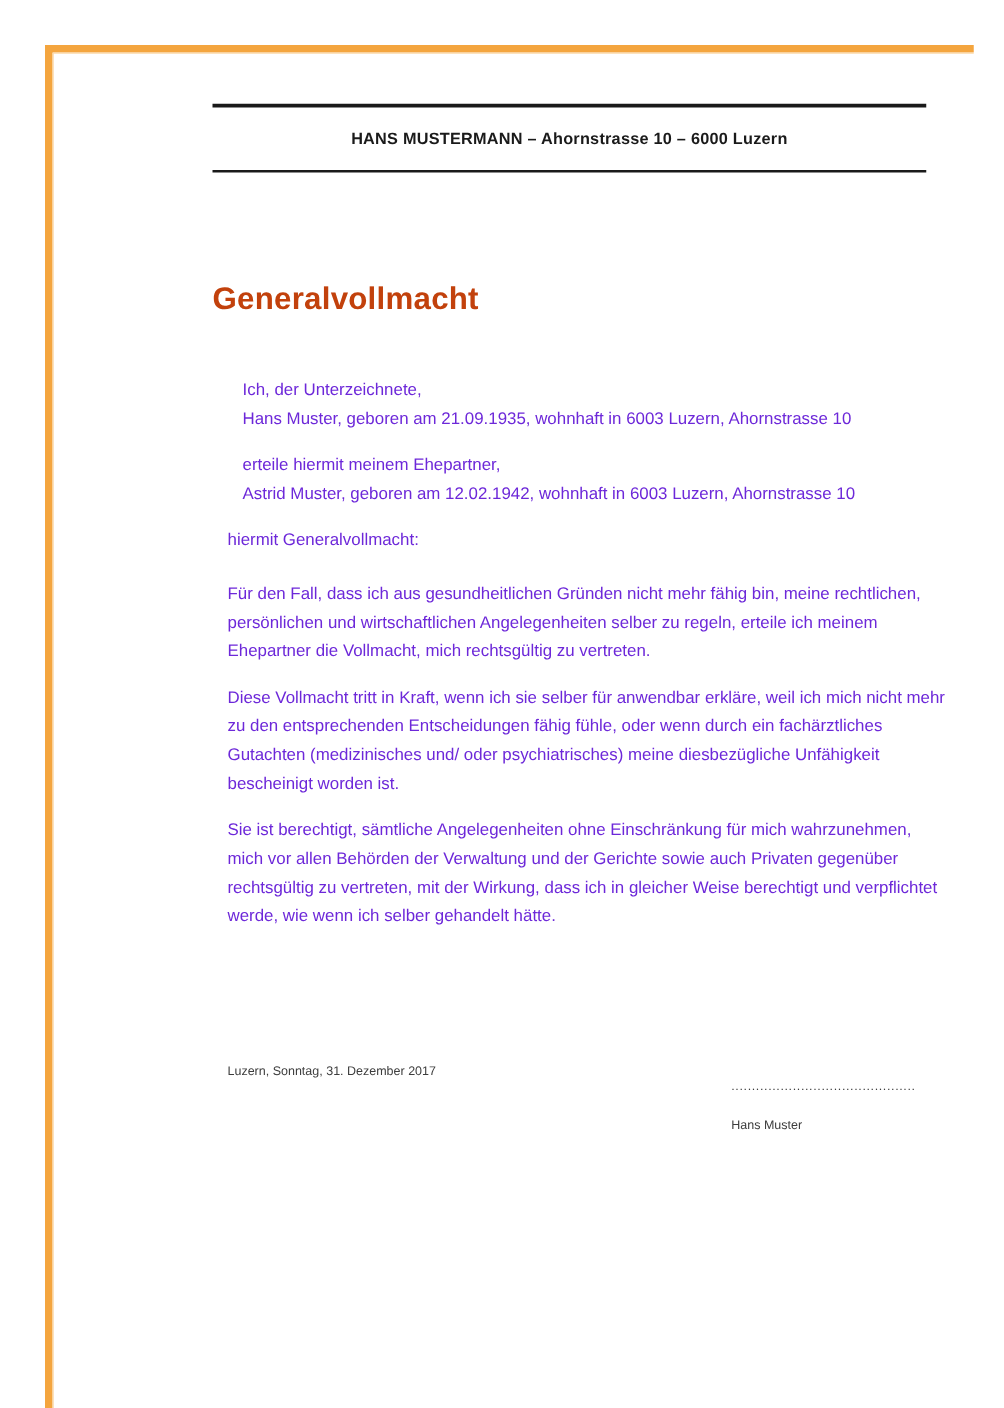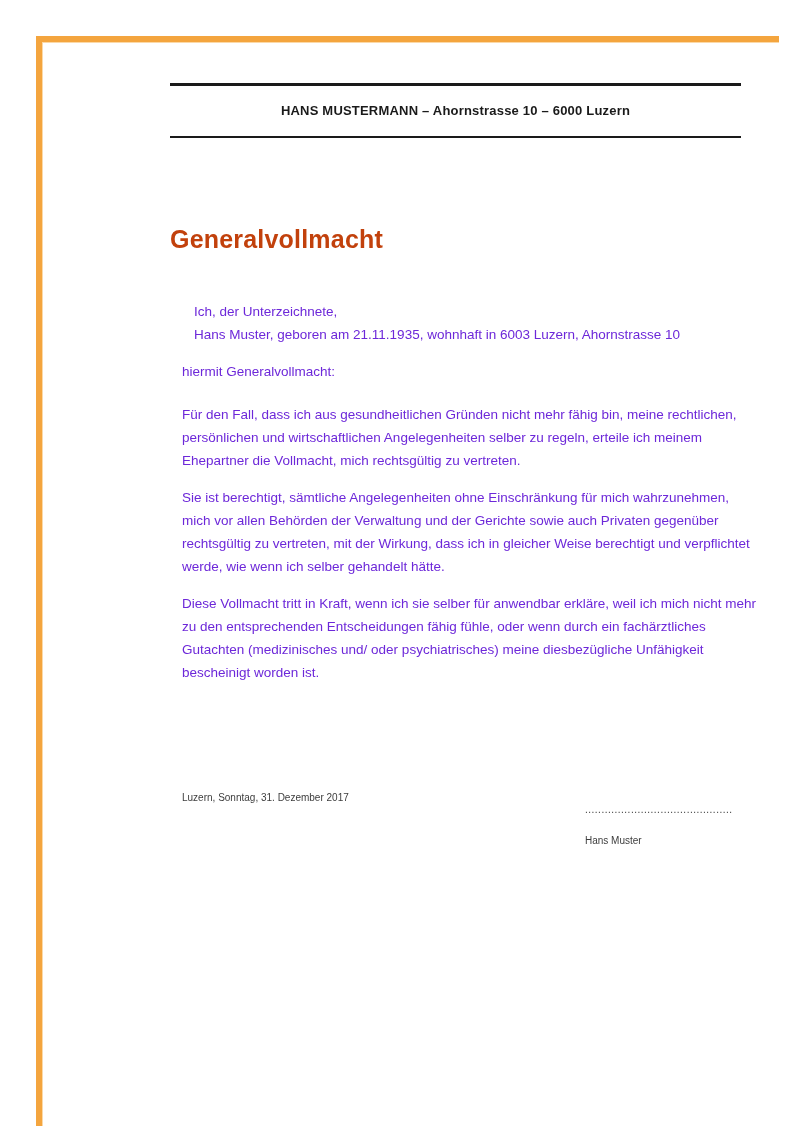--- a/index.html
+++ b/index.html
@@ -77,30 +77,31 @@
 <div class="page">
 
   <div class="letterhead">
     <div class="letterhead-text">HANS MUSTERMANN – Ahornstrasse 10 – 6000 Luzern</div>
   </div>
 
   <h1 class="title">Generalvollmacht</h1>
 
   <div class="body-text">
 
-    <p><span>Ich, der Unterzeichnete,</span><br><span>Hans Muster, geboren am 21.11.1935, wohnhaft in 6003 Luzern, Ahornstrasse 10</span></p>
+    <p><span>Ich, der Unterzeichnete,</span><br><span>Hans Muster, geboren am 21.09.1935, wohnhaft in 6003 Luzern, Ahornstrasse 10</span></p>
 
+    <p><span>erteile hiermit meinem Ehepartner,</span><br><span>Astrid Muster, geboren am 12.02.1942, wohnhaft in 6003 Luzern, Ahornstrasse 10</span></p>
 
     <p class="gap-lg">hiermit Generalvollmacht:</p>
 
     <p>Für den Fall, dass ich aus gesundheitlichen Gründen nicht mehr fähig bin, meine rechtlichen, persönlichen und wirtschaftlichen Angelegenheiten selber zu regeln, erteile ich meinem Ehepartner die Vollmacht, mich rechtsgültig zu vertreten.</p>
 
+    <p>Diese Vollmacht tritt in Kraft, wenn ich sie selber für anwendbar erkläre, weil ich mich nicht mehr zu den entsprechenden Entscheidungen fähig fühle, oder wenn durch ein fachärztliches Gutachten (medizinisches und/ oder psychiatrisches) meine diesbezügliche Unfähigkeit bescheinigt worden ist.</p>
+
     <p>Sie ist berechtigt, sämtliche Angelegenheiten ohne Einschränkung für mich wahrzunehmen, mich vor allen Behörden der Verwaltung und der Gerichte sowie auch Privaten gegenüber rechtsgültig zu vertreten, mit der Wirkung, dass ich in gleicher Weise berechtigt und verpflichtet werde, wie wenn ich selber gehandelt hätte.</p>
-
-    <p>Diese Vollmacht tritt in Kraft, wenn ich sie selber für anwendbar erkläre, weil ich mich nicht mehr zu den entsprechenden Entscheidungen fähig fühle, oder wenn durch ein fachärztliches Gutachten (medizinisches und/ oder psychiatrisches) meine diesbezügliche Unfähigkeit bescheinigt worden ist.</p>
 
   </div>
 
   <div class="footer">
     <div class="date-line">Luzern, Sonntag, 31. Dezember 2017</div>
     <div class="signature-block">
       <div class="signature-dots">.............................................</div>
       <div class="signature-name">Hans Muster</div>
     </div>
   </div>

